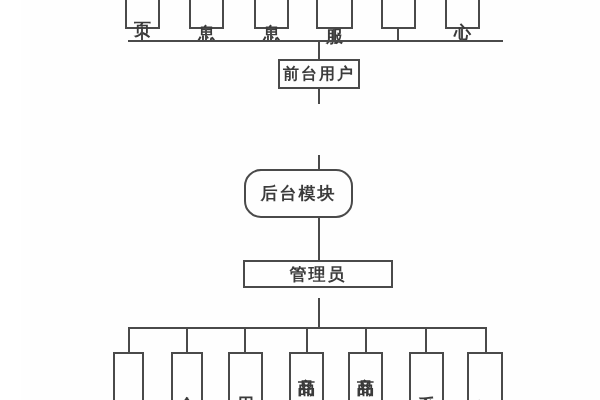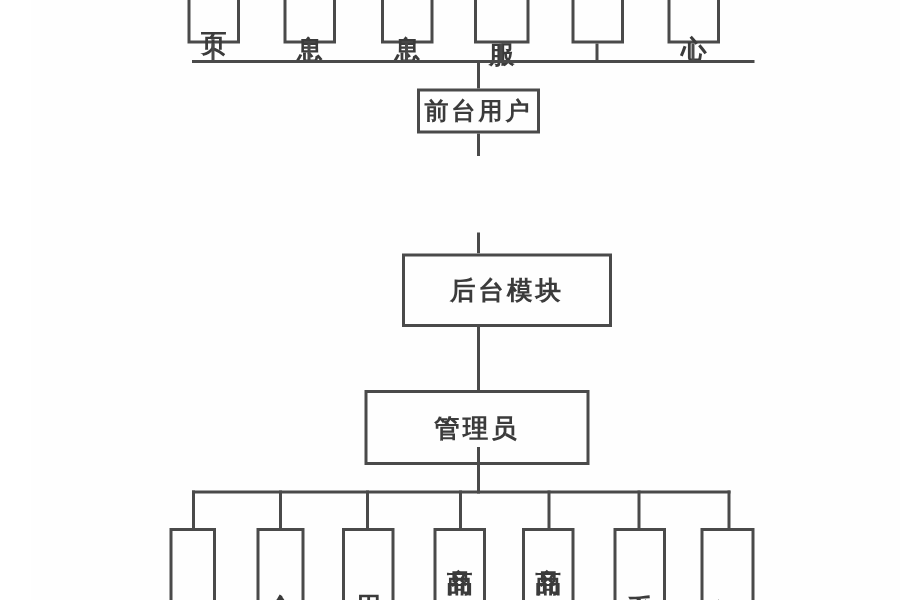--- a/index.html
+++ b/index.html
@@ -65,27 +65,27 @@
 
   <div class="box label-box" style="left:257px;top:59px;width:82px;height:30px;font-size:16px;">
     <span>前台用户</span>
   </div>
 
   <div class="line" style="left:297px;top:89px;width:2px;height:15px;"></div>
 
 
   <div class="line" style="left:297px;top:155px;width:2px;height:14px;"></div>
 
-  <div class="box label-box" style="left:247px;top:169px;width:140px;height:49px;">
+  <div class="box label-box" style="left:223px;top:169px;width:109px;height:49px;border-radius:17px;">
     <span>后台模块</span>
   </div>
 
   <div class="line" style="left:297px;top:218px;width:2px;height:42px;"></div>
 
-  <div class="box label-box" style="left:222px;top:260px;width:150px;height:50px;">
+  <div class="box label-box" style="left:222px;top:260px;width:150px;height:28px;">
     <span>管理员</span>
   </div>
 
   <div class="line" style="left:297px;top:298px;width:2px;height:31px;"></div>
 
   <div class="line" style="left:107px;top:327px;width:359px;height:2px;"></div>
   <div class="line" style="left:107px;top:327px;width:2px;height:25px;"></div>
   <div class="line" style="left:165px;top:327px;width:2px;height:25px;"></div>
   <div class="line" style="left:223px;top:327px;width:2px;height:25px;"></div>
   <div class="line" style="left:285px;top:327px;width:2px;height:25px;"></div>

